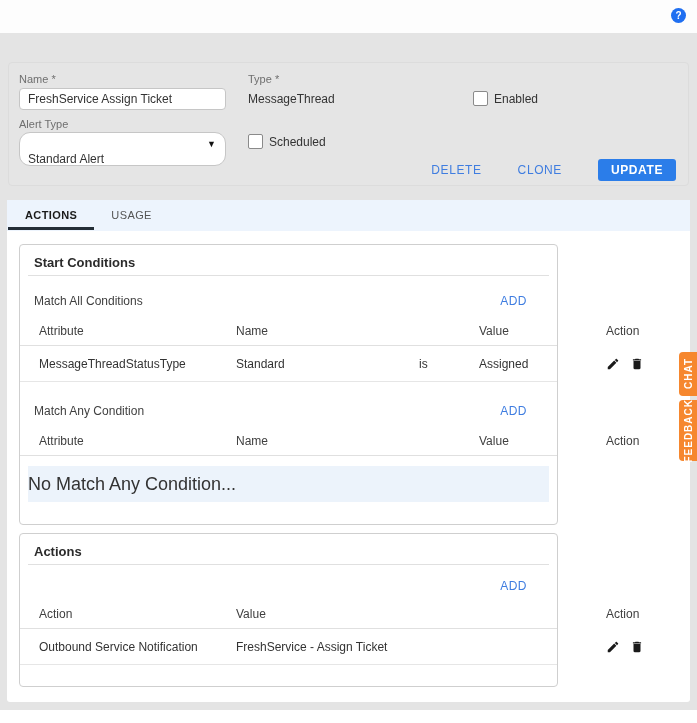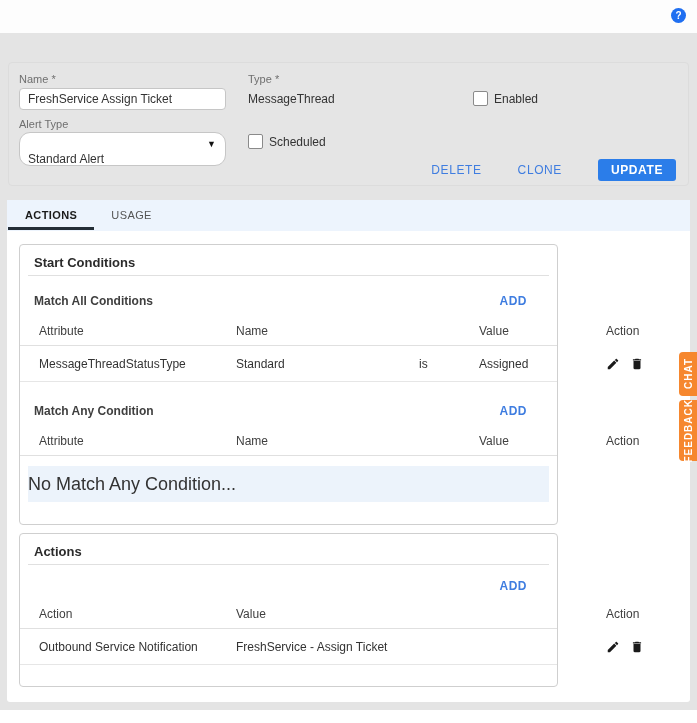--- a/index.html
+++ b/index.html
@@ -37,21 +37,21 @@
          border-bottom:3px solid transparent; cursor:pointer; }
   .tab.active { color:#1b1b1b; font-weight:bold; border-bottom-color:#232d36; }
 
   
   .section-box { position:absolute; left:12px; width:539px; background:#fff; border:1px solid #cfcfcf; border-radius:4px; }
   .box-start { top:44px; height:281px; }
   .box-actions { top:333px; height:154px; }
   .section-title { padding:10px 14px 0 14px; font-size:13px; font-weight:bold; color:#2b2b2b; }
   .section-divider { margin:5px 8px 0 8px; border-top:1px solid #e0e0e0; }
 
-  .subhead-row { display:flex; justify-content:space-between; align-items:center; padding:0 30px 0 14px; margin-top:18px;font-weight:bold; }
+  .subhead-row { display:flex; justify-content:space-between; align-items:center; padding:0 30px 0 14px; margin-top:18px; }
   .subhead-row.tight { margin-top:14px; justify-content:flex-end; }
   .subhead-label { font-size:12px; color:#3f3f3f; }
   .add-link { font-size:12px; color:#3f7de0; letter-spacing:.5px; cursor:pointer; }
 
   .cond-grid { display:grid; grid-template-columns:197px 183px 60px 127px 1fr; align-items:center; padding-left:19px; }
   .act-grid  { display:grid; grid-template-columns:197px 370px 1fr; align-items:center; padding-left:19px; }
   .t-header { margin-top:8px; height:30px; border-bottom:1px solid #e0e0e0; }
   .t-header.small { margin-top:6px; }
   .t-header > div { font-size:12px; color:#404040; }
   .t-row { height:36px; border-bottom:1px solid #e6e6e6; }

